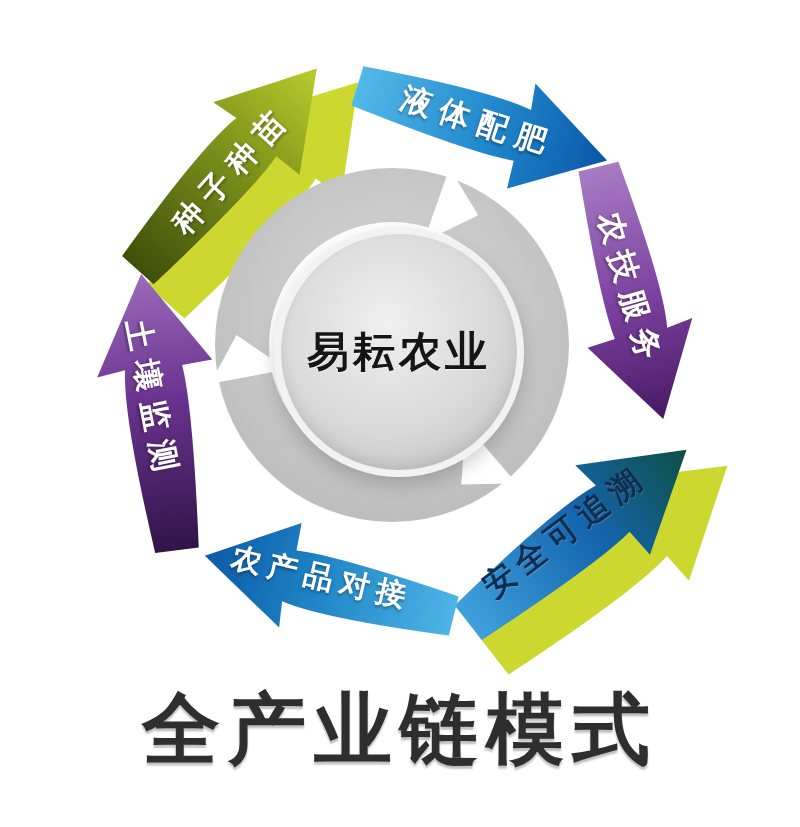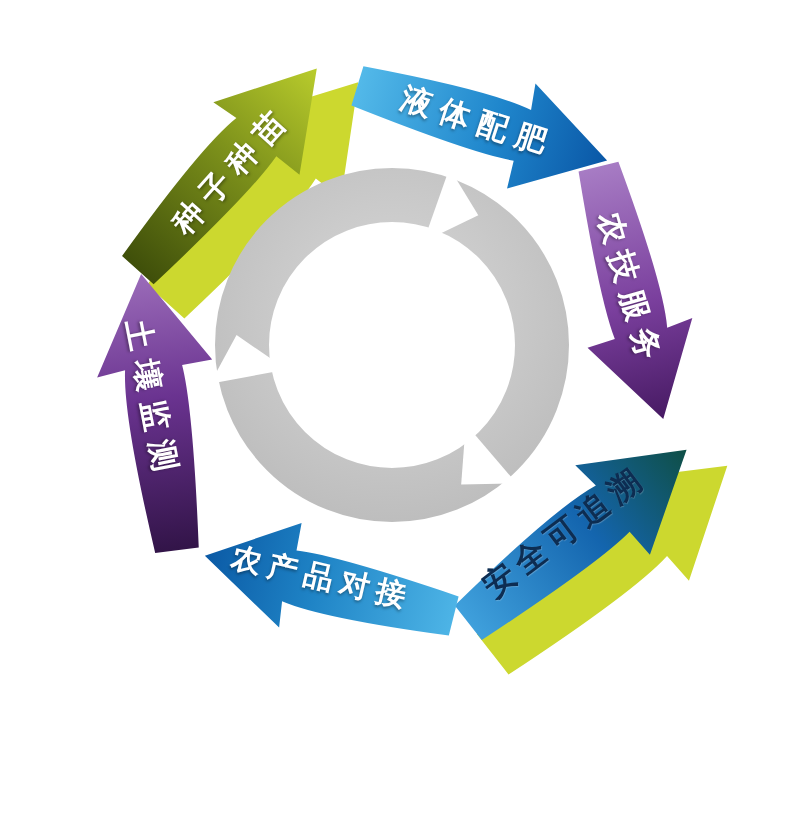--- a/index.html
+++ b/index.html
@@ -118,27 +118,31 @@
   </svg>
 
   <svg class="arrow" style="left:433px;top:475px;width:290px;height:124px;transform:rotate(-38deg);z-index:14" viewBox="0 0 300 130">
     <path fill="url(#g-trace)" d="M4,42 Q150,26 198,34 L194,4 L296,63 L198,126 L196,94 Q150,100 4,88 Z"></path>
   </svg>
 
   <svg class="arrow" style="left:197px;top:528px;width:265px;height:114px;transform:rotate(194deg);z-index:15" viewBox="0 0 300 130">
     <path fill="url(#g-produce)" d="M4,42 Q150,26 198,34 L194,4 L296,63 L198,126 L196,94 Q150,100 4,88 Z"></path>
   </svg>
 
+  <div class="center-circle">
+    <div class="center-label">易耘农业</div>
+  </div>
 
   <div class="label" style="left:232px;top:170px;transform:translate(-50%,-50%) rotate(-48deg);font-size:31px;letter-spacing:9px;">种子种苗</div>
 
   <div class="label" style="left:478px;top:122px;transform:translate(-50%,-50%) rotate(18deg);font-size:31px;letter-spacing:9px;">液体配肥</div>
 
   <div class="label" style="left:630px;top:290px;transform:translate(-50%,-50%) rotate(74deg);font-size:31px;letter-spacing:9px;">农技服务</div>
 
   <div class="label" style="left:565px;top:532px;transform:translate(-50%,-50%) rotate(-37deg);font-size:32px;letter-spacing:7px;color:#0d2d52;text-shadow:0 1px 1px rgba(255,255,255,0.25);">安全可追溯</div>
 
   <div class="label" style="left:322px;top:578px;transform:translate(-50%,-50%) rotate(13deg);font-size:30px;letter-spacing:7px;">农产品对接</div>
 
   <div class="label" style="left:152px;top:400px;transform:translate(-50%,-50%) rotate(79deg);font-size:31px;letter-spacing:10px;">土壤监测</div>
 
+  <div class="title">全产业链模式</div>
 
 </div>
 
 </body></html>

